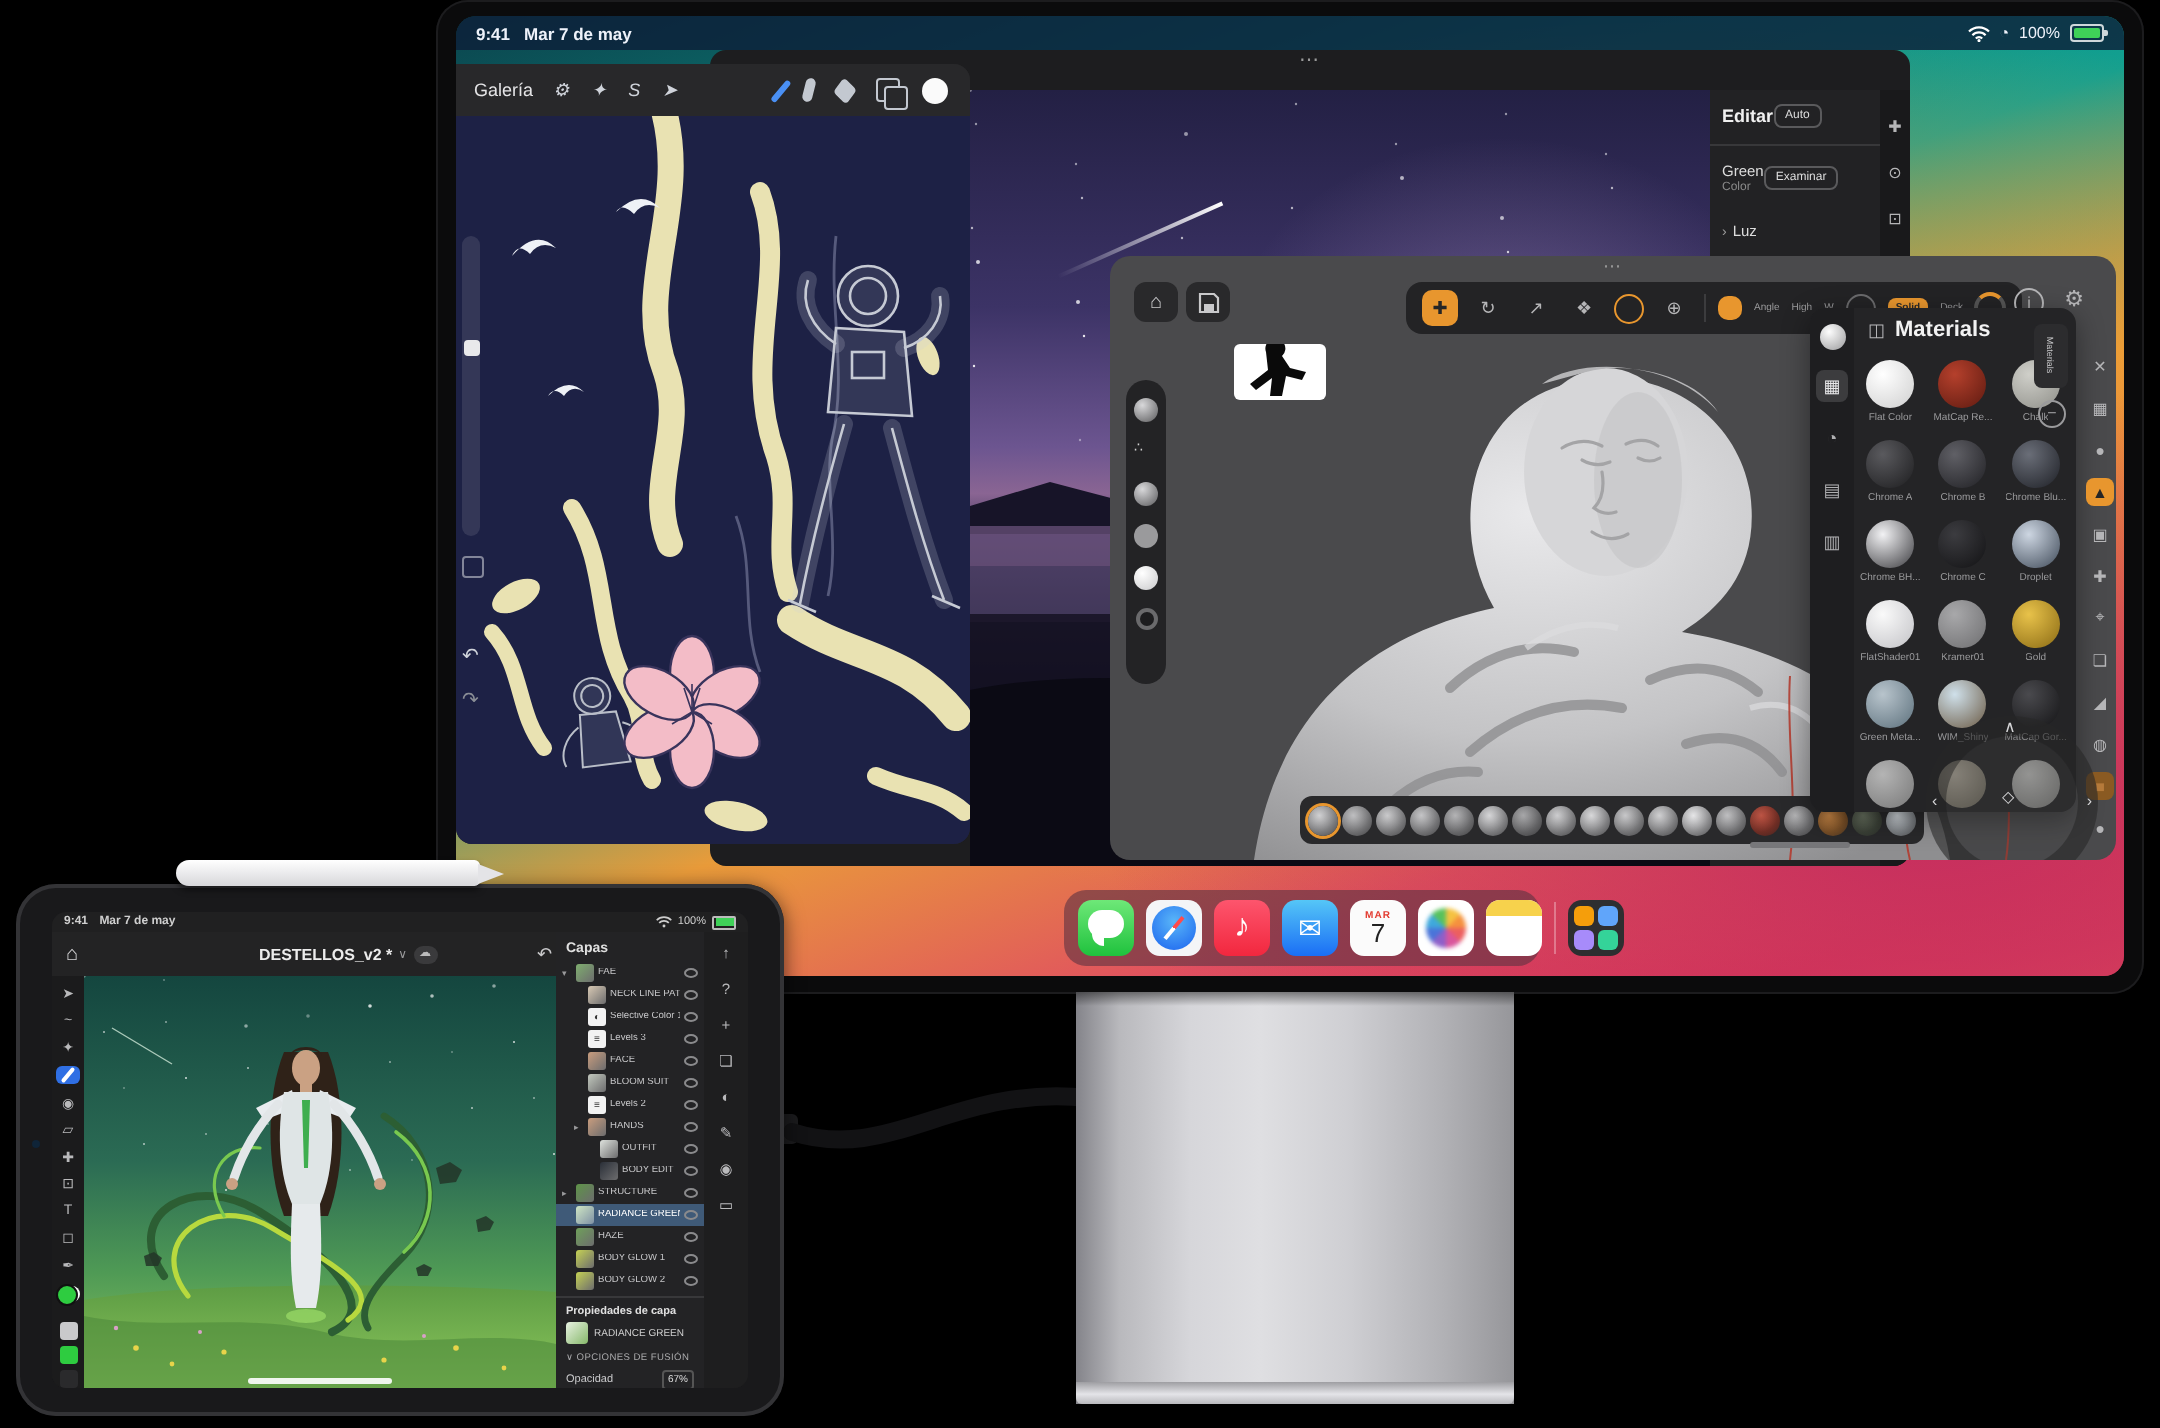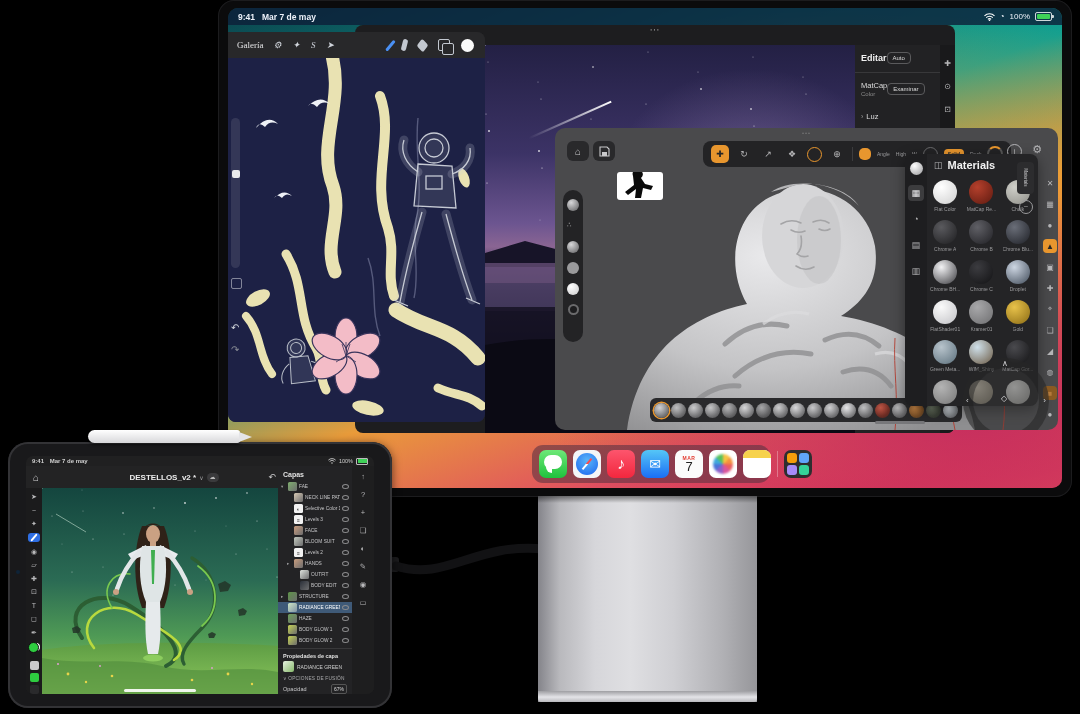--- a/index.html
+++ b/index.html
@@ -82,21 +82,21 @@
   .lr-div{height:1px;background:#38383a;margin:6px -6px 8px;}
   .lr-wb{display:flex;align-items:center;gap:3px;}
   .lr-wbtag{font-size:5px;color:#8a8a8a;border:1px solid #4a4a4c;border-radius:2px;padding:0 1px;}
   .lr-wbtxt{font-size:6px;color:#ccc;}
   .lr-drop{width:13px;height:13px;border:1px solid #5a5a5c;border-radius:3px;display:flex;align-items:center;justify-content:center;color:#ccc;font-size:8px;}
   .lr-drop span{display:inline-block;transform:rotate(135deg);}
   .lr-rail{position:absolute;left:585px;top:20px;width:15px;height:388px;background:#19191b;display:flex;flex-direction:column;align-items:center;gap:14px;padding-top:14px;box-sizing:border-box;}
   .lr-rail .gi{color:#b5b5b7;font-size:8px;}
 
   
-  .pc{position:absolute;left:0;top:24px;width:257px;height:390px;border-radius:0 8px 8px 8px;background:#262628;overflow:hidden;font-family:Liberation Serif, serif;}
+  .pc{position:absolute;left:0;top:24px;width:257px;height:390px;border-radius:0 8px 8px 8px;background:#262628;overflow:hidden;}
   .pc-head{position:absolute;left:0;top:0;right:0;height:26px;background:#28282a;display:flex;align-items:center;padding:0 9px;gap:10px;box-sizing:border-box;}
   .pc-gal{font-size:9px;color:#e4e4e6;}
   .pc-hicons{display:flex;gap:11px;align-items:center;}
   .pc-hicons .gi{color:#cfd3da;font-size:9px;font-style:italic;}
   .pc-spacer{flex:1;}
   .pc-right{display:flex;gap:11px;align-items:center;margin-right:2px;}
   .pc-brush{width:2.5px;height:13px;background:#4a90f4;border-radius:2px;transform:rotate(40deg);}
   .pc-smudge{width:5px;height:12px;background:#c3c8d0;border-radius:3px;transform:rotate(14deg);}
   .pc-eraser{width:9px;height:9px;background:#c3c8d0;border-radius:2px;transform:rotate(45deg) skew(8deg);}
   .pc-layers{width:10px;height:10px;border:1.4px solid #c3c8d0;border-radius:2px;position:relative;}
@@ -315,21 +315,21 @@
           <div class="streak"></div>
         </div>
         <div class="lr-panel">
           <div class="lr-row">
             <span class="lr-h1">Editar</span>
             <button class="lr-btn">Auto</button>
           </div>
           <div class="lr-div"></div>
           <div class="lr-row">
             <div>
-              <div class="lr-lab">MatCap</div>
+              <div class="lr-lab">Green</div>
               <div class="lr-sub">Color</div>
             </div>
             <button class="lr-btn">Examinar</button>
           </div>
           <div class="lr-row">
             <span><span class="lr-chev">›</span><span class="lr-lab">Luz</span></span>
           </div>
           <div class="lr-div"></div>
           <div class="lr-row">
             <span><span class="lr-chev">∨</span><span class="lr-lab">Color</span></span>

